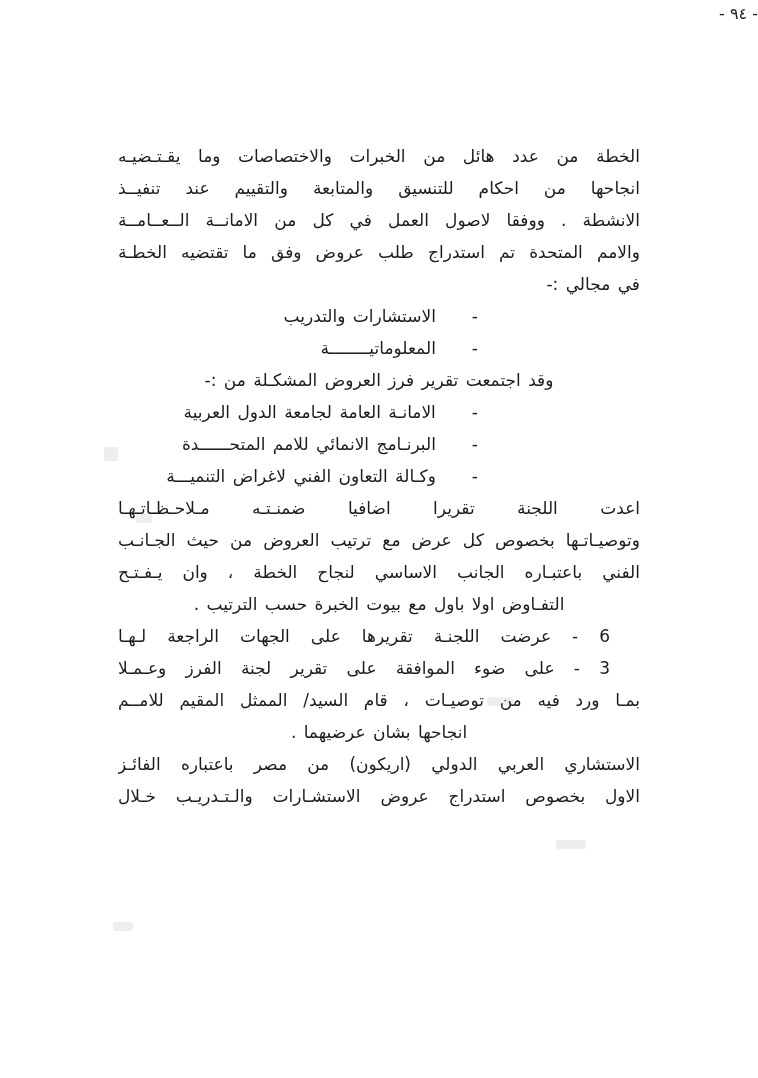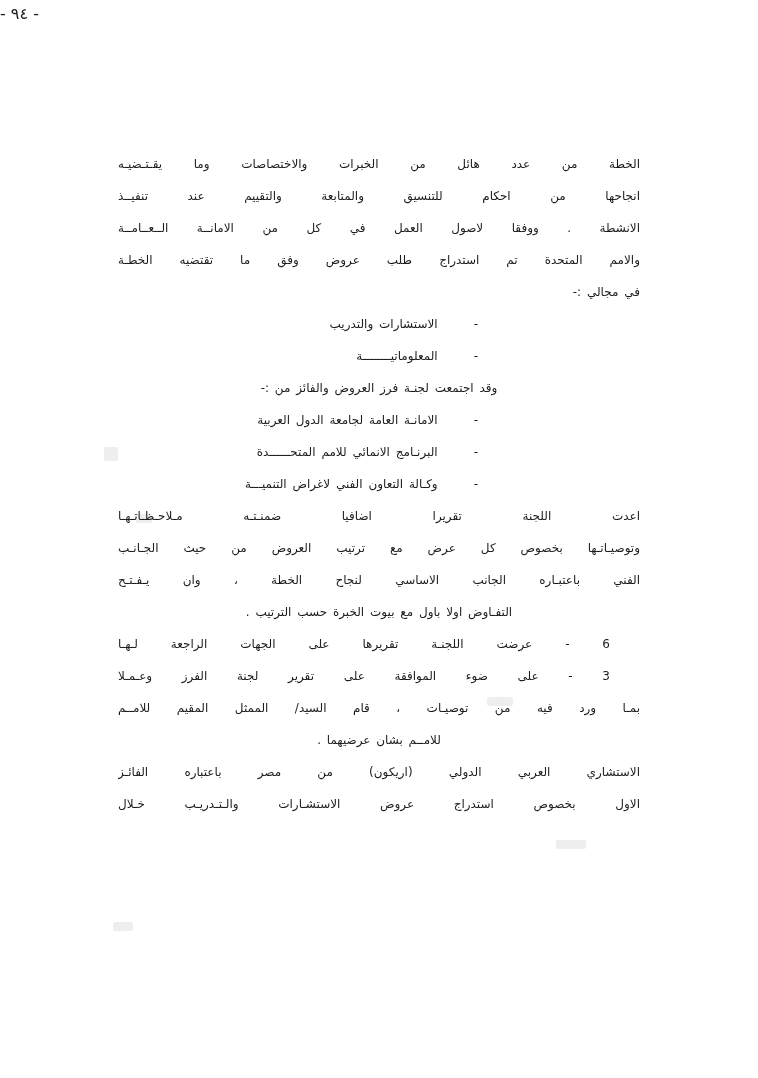--- a/index.html
+++ b/index.html
@@ -14,32 +14,32 @@
     background: #ffffff;
     overflow: hidden;
     font-family: "DejaVu Sans", sans-serif;
     color: #1c1c1c;
   }
   .page-number {
     position: absolute;
     top: 4px;
     left: 0;
     width: 100%;
-    text-align: left;
+    text-align: right;
     font-size: 16px;
     letter-spacing: 3px;
     direction: rtl;
   }
   .textblock {
     position: absolute;
-    top: 148px;
+    top: 140px;
     left: 118px;
     width: 522px;
     direction: rtl;
-    font-size: 12px;
+    font-size: 17px;
     word-spacing: 2px;
   }
   .line {
     height: 32px;
     line-height: 32px;
     overflow: hidden;
     white-space: nowrap;
     text-align: right;
   }
   .stretch {
@@ -83,21 +83,21 @@
 
     <div class="line dash-row">
       <span class="dash">-</span>
       <span class="item-text">الاستشارات والتدريب</span>
     </div>
     <div class="line dash-row">
       <span class="dash">-</span>
       <span class="item-text">المعلوماتيــــــــة</span>
     </div>
 
-    <div class="line center">وقد اجتمعت لجنـة فرز العروض والفائز من :-</div>
+    <div class="line center">وقد اجتمعت تقرير فرز العروض المشكـلة من :-</div>
 
     <div class="line dash-row">
       <span class="dash">-</span>
       <span class="item-text">الامانـة العامة لجامعة الدول العربية</span>
     </div>
     <div class="line dash-row">
       <span class="dash">-</span>
       <span class="item-text">البرنـامج الانمائي للامم المتحــــــدة</span>
     </div>
     <div class="line dash-row">
@@ -107,21 +107,21 @@
 
     <div class="line stretch">اعدت اللجنة تقريرا اضافيا ضمنـتـه مـلاحـظـاتـهـا</div>
     <div class="line stretch">وتوصيـاتـها بخصوص كل عرض مع ترتيب العروض من حيث الجـانـب</div>
     <div class="line stretch">الفني باعتبـاره الجانب الاساسي لنجاح الخطة ، وان يـفـتـح</div>
     <div class="line center">التفـاوض اولا باول مع بيوت الخبرة حسب الترتيب .</div>
 
     <div class="line stretch ind30">6 - عرضت اللجنـة تقريرها على الجهات الراجعة لـهـا</div>
 
     <div class="line stretch ind30">3 - على ضوء الموافقة على تقرير لجنة الفرز وعـمـلا</div>
     <div class="line stretch">بمـا ورد فيه من توصيـات ، قام السيد/ الممثل المقيم للامــم</div>
-    <div class="line center">للامــم بشان عرضيهما .</div>
+    <div class="line center">انجاحها بشان عرضيهما .</div>
 
     <div class="line stretch">الاستشاري العربي الدولي (اريكون) من مصر باعتباره الفائـز</div>
     <div class="line stretch">الاول بخصوص استدراج عروض الاستشـارات والـتـدريـب خـلال</div>
 
   </div>
 
   <div class="artifact" style="left:136px; top:514px; width:16px; height:9px;"></div>
   <div class="artifact" style="left:104px; top:447px; width:14px; height:14px;"></div>
   <div class="artifact" style="left:487px; top:697px; width:26px; height:9px;"></div>
   <div class="artifact" style="left:556px; top:840px; width:30px; height:9px;"></div>

